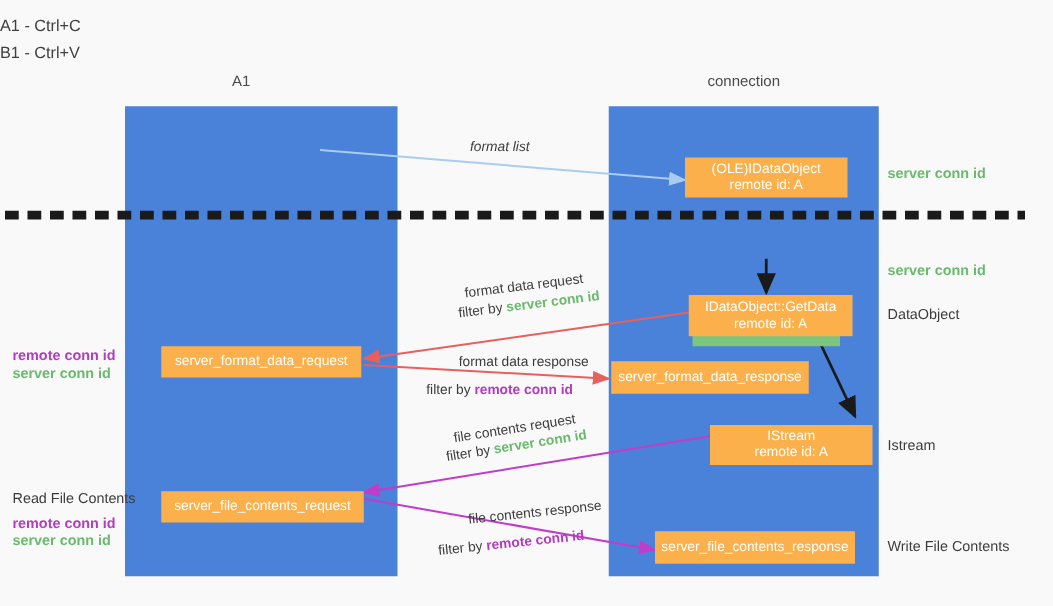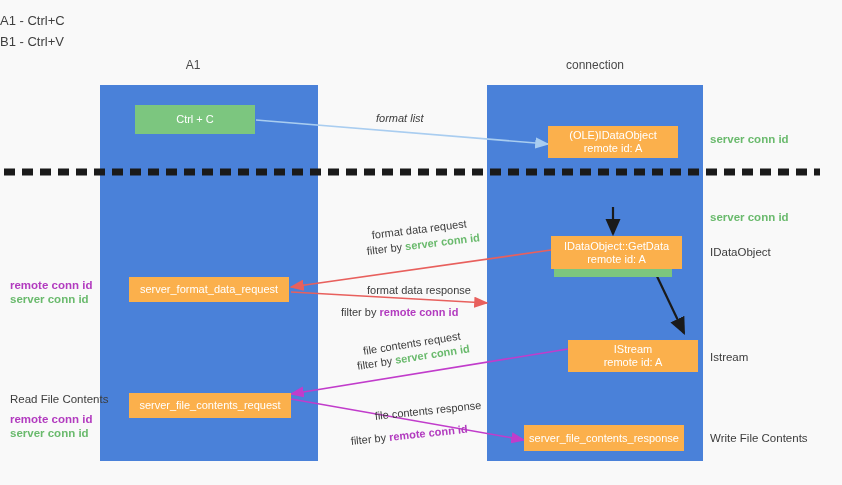--- a/index.html
+++ b/index.html
@@ -142,32 +142,32 @@
 
     <line x1="291" y1="292" x2="487" y2="303" stroke="#e8605d" stroke-width="1.6" marker-end="url(#ah-red)"></line>
 
     <line x1="568" y1="349" x2="291" y2="394" stroke="#c13ccb" stroke-width="1.6" marker-end="url(#ah-magenta)"></line>
 
     <line x1="291" y1="399" x2="524" y2="440" stroke="#c13ccb" stroke-width="1.6" marker-end="url(#ah-magenta)"></line>
 
     <line class="dashed-sep" x1="4" y1="172" x2="820" y2="172"></line>
   </svg>
 
-  <div class="abs node green" style="left:135px; top:105px; width:120px; height:29px;">Ctrl + C</div>
 
   <div class="abs node orange" style="left:548px; top:126px; width:130px; height:32px;">(OLE)IDataObject
 remote id: A</div>
 
   <div class="abs node green" style="left:554px; top:197px; width:118px; height:40px;margin-top:40px;">Ctrl + V</div>
 
   <div class="abs node orange" style="left:551px; top:236px; width:131px; height:33px;">IDataObject::GetData
 remote id: A</div>
 
   <div class="abs node orange" style="left:129px; top:277px; width:160px; height:25px;">server_format_data_request</div>
 
+  <div class="abs node orange" style="left:489px; top:289px; width:158px; height:26px;">server_format_data_response</div>
 
   <div class="abs node orange" style="left:568px; top:340px; width:130px; height:32px;">IStream
 remote id: A</div>
 
   <div class="abs node orange" style="left:129px; top:393px; width:162px; height:25px;">server_file_contents_request</div>
 
   <div class="abs node orange" style="left:524px; top:425px; width:160px; height:26px;">server_file_contents_response</div>
 
   <div class="abs edge-label" style="left:376px; top:111px;font-style:italic;">format list</div>
 
@@ -192,21 +192,21 @@
   <div class="abs edge-label" style="left:374px; top:409px; transform:rotate(-6deg); transform-origin:left top;">file contents response</div>
 
   <div class="abs edge-label" style="left:350px; top:434px; transform:rotate(-6deg); transform-origin:left top;">
     <span>filter by </span><span class="p">remote conn id</span>
   </div>
 
   <div class="abs annot green-txt" style="left:710px; top:132px;">server conn id</div>
 
   <div class="abs annot green-txt" style="left:710px; top:210px;">server conn id</div>
 
-  <div class="abs annot" style="left:710px; top:245px;">IDataObject</div>
+  <div class="abs annot" style="left:710px; top:245px;">DataObject</div>
 
   <div class="abs annot" style="left:710px; top:350px;">Istream</div>
 
   <div class="abs annot" style="left:710px; top:431px;">Write File Contents</div>
 
   <div class="abs annot purple-txt" style="left:10px; top:278px;">remote conn id</div>
 
   <div class="abs annot green-txt" style="left:10px; top:292px;">server conn id</div>
 
   <div class="abs annot" style="left:10px; top:392px;">Read File Contents</div>

